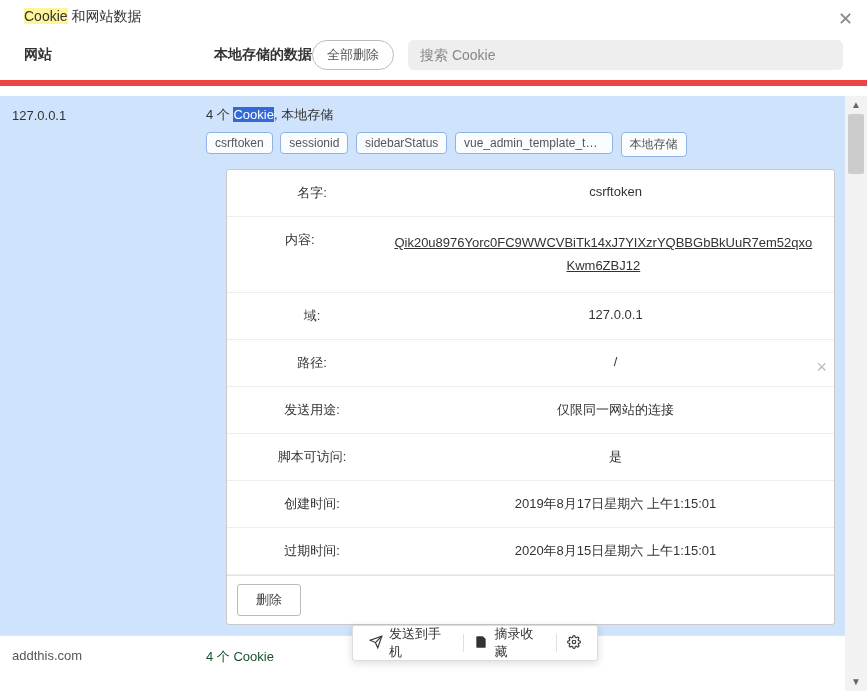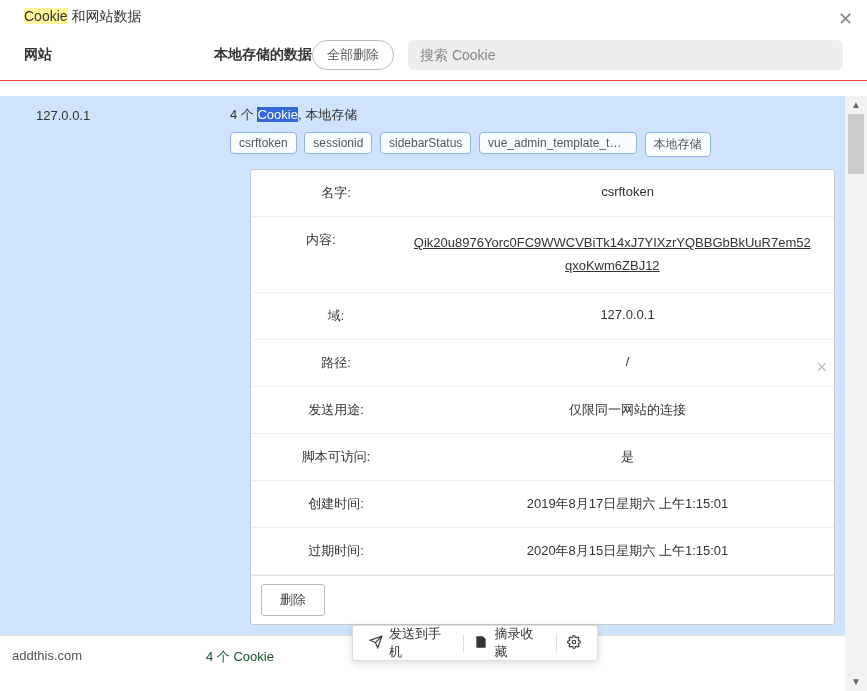--- a/index.html
+++ b/index.html
@@ -35,21 +35,21 @@
       background: #fff59a;
     }
     .hl-blue {
       background: #3368d6;
       color: #fff;
     }
     .toolbar {
       display: flex;
       align-items: center;
       padding: 0 24px 10px 24px;
-      border-bottom: 1px solid #ef4444;
+      border-bottom: 6px solid #ef4444;
     }
     .col-website {
       width: 190px;
       font-size: 14px;
       font-weight: 600;
     }
     .col-localdata {
       font-size: 14px;
       font-weight: 600;
       white-space: nowrap;
@@ -112,21 +112,20 @@
       border-radius: 2px;
       cursor: pointer;
     }
     .row {
       display: flex;
       align-items: flex-start;
       position: relative;
     }
     .row-sel {
       background: #cfe3fc;
-      padding-left: 24px;
     }
     .row .website {
       width: 206px;
       padding: 12px 0 0 12px;
       font-size: 13px;
       color: #333;
       flex: 0 0 206px;
     }
     .row .details {
       flex: 1 1 auto;

